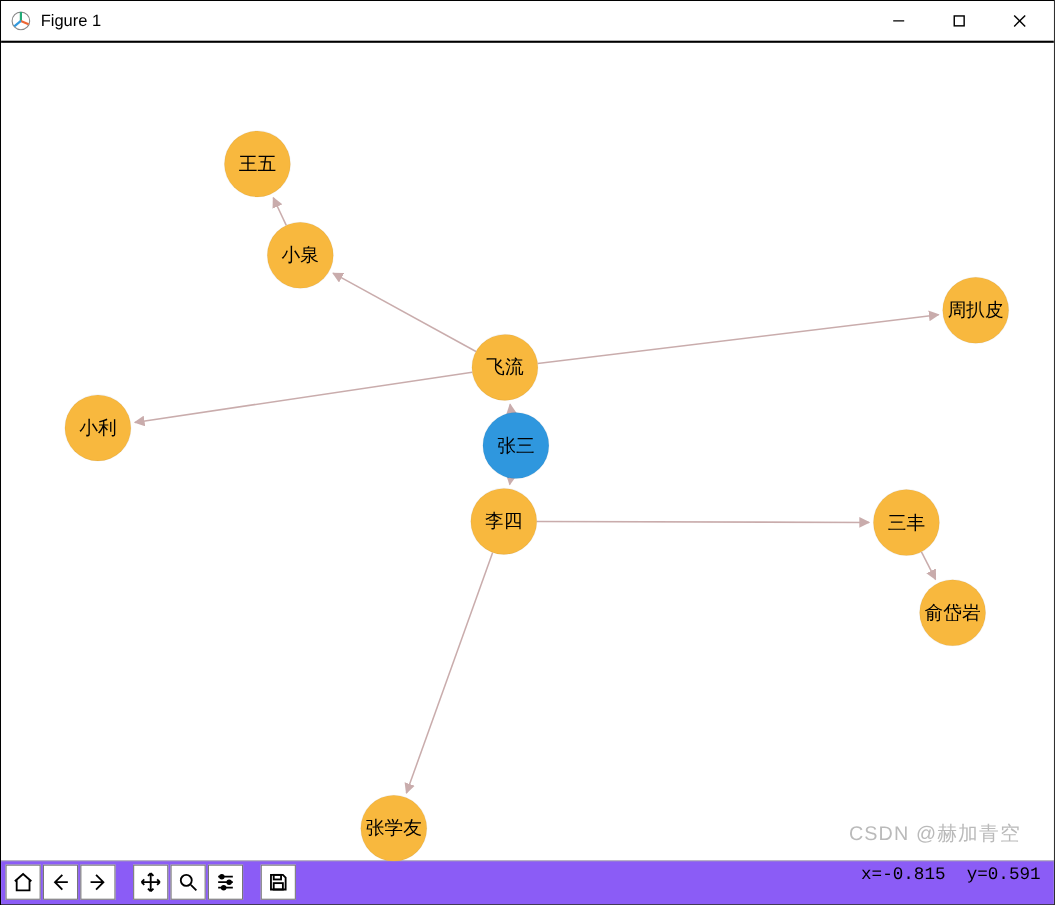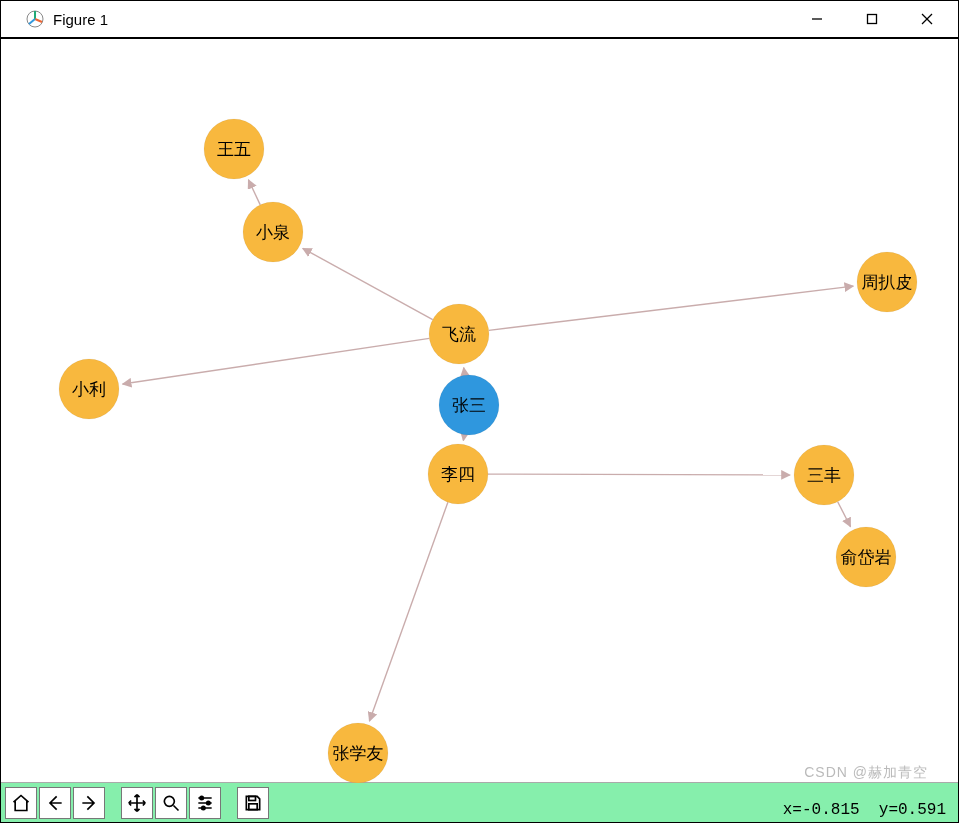--- a/index.html
+++ b/index.html
@@ -18,21 +18,21 @@
     box-sizing: border-box;
     display: flex;
     flex-direction: column;
     position: relative;
     background: #fff;
   }
   .titlebar {
     height: 38px;
     display: flex;
     align-items: center;
-    padding: 0 4px 0 24px;
+    padding: 0 4px 0 8px;
     border-bottom: 2px solid #000;
     box-sizing: border-box;
     background: #fff;
   }
   .titlebar .app-icon {
     width: 20px; height: 20px;
     margin-right: 8px;
     display: inline-flex; align-items: center; justify-content: center;
   }
   .titlebar .title-text {
@@ -64,36 +64,36 @@
   }
 
   svg.graph {
     position: absolute;
     top: 0; left: 0;
   }
 
   .watermark {
     position: absolute;
     right: 30px;
-    bottom: 0;
-    font-size: 14px;
+    bottom: 12px;
+    font-size: 18px;
     color: rgba(140,140,140,0.6);
     letter-spacing: 1px;
     pointer-events: none;
   }
 
   .toolbar {
     height: 40px;
     border-top: 1px solid #aaa;
     display: flex;
-    align-items: flex-end;
+    align-items: flex-start;
     padding: 3px 4px;
     box-sizing: border-box;
     gap: 2px;
-    background: #86efac;
+    background: #8b5cf6;
   }
   .tb-group { display: flex; gap: 2px; margin-right: 14px;}
   .tb-btn {
     width: 32px; height: 32px;
     border: 1px solid #777;
     background: #fff;
     display: inline-flex; align-items: center; justify-content: center;
     box-sizing: border-box;
   }
   .tb-btn svg { stroke: #000; fill: none; stroke-width: 2; }

